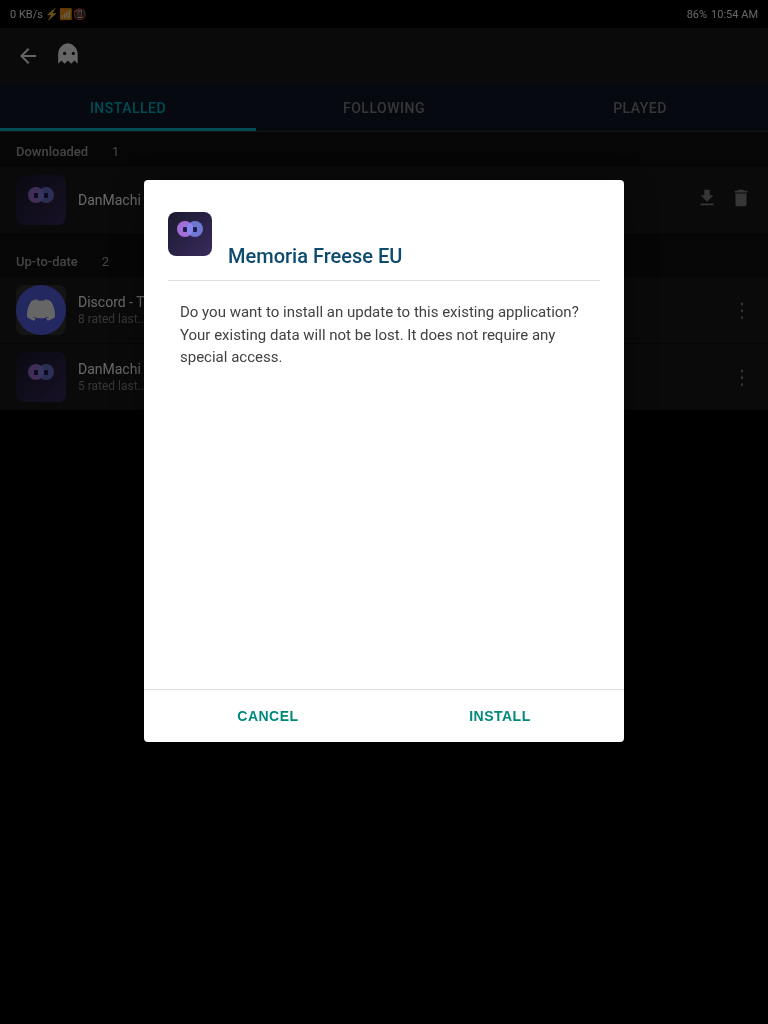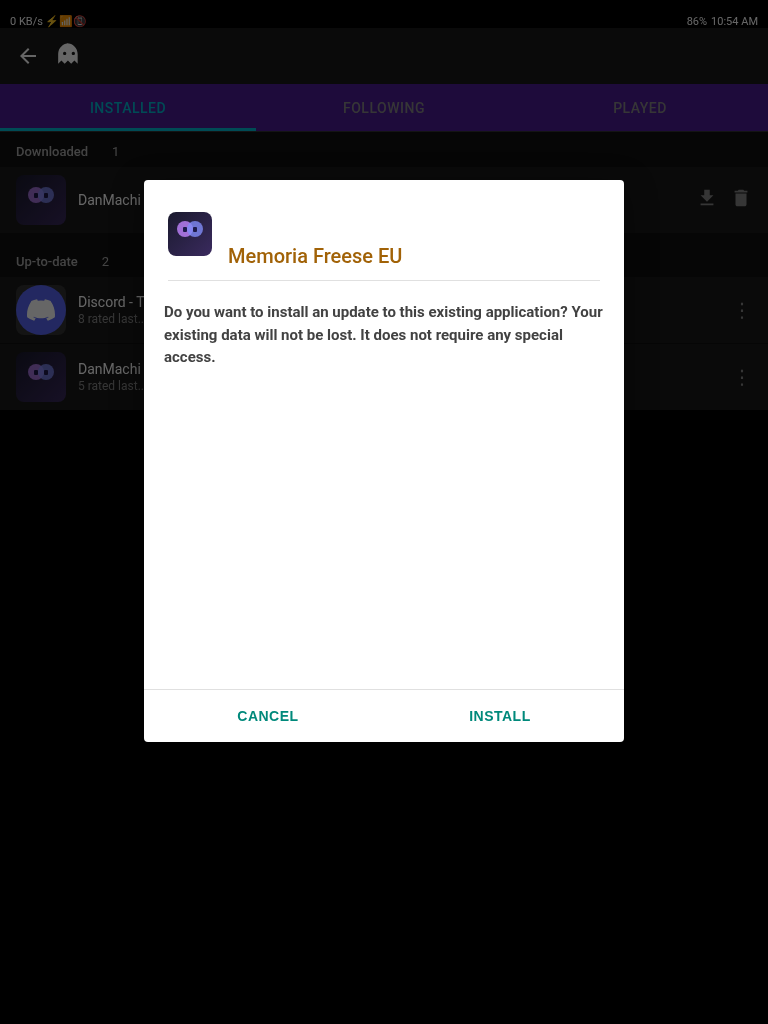--- a/index.html
+++ b/index.html
@@ -12,21 +12,21 @@
       overflow: hidden;
       position: relative;
     }
 
     
     .status-bar {
       width: 100%;
       height: 28px;
       background: #000;
       display: flex;
-      align-items: flex-end;
+      align-items: center;
       justify-content: space-between;
       padding: 0 10px;
     }
 
     .status-bar-left {
       display: flex;
       align-items: center;
       gap: 4px;
     }
 
@@ -71,21 +71,21 @@
 
     .ghost-icon {
       color: #fff;
       font-size: 22px;
     }
 
     
     .tabs {
       width: 100%;
       height: 48px;
-      background: #4c1d95;
+      background: #0f172a;
       display: flex;
       align-items: stretch;
       border-bottom: 1px solid #333;
     }
 
     .tab {
       flex: 1;
       display: flex;
       align-items: center;
       justify-content: center;
@@ -271,33 +271,32 @@
       display: flex;
       align-items: center;
       justify-content: center;
       flex-shrink: 0;
       font-size: 18px;
     }
 
     .dialog-title {
       font-size: 20px;
       font-weight: 500;
-      color: #a16207;
+      color: #0c4a6e;
       margin-top: 44px;
     }
 
     .dialog-divider {
       height: 1px;
       background: #e0e0e0;
       margin: 0 24px;
     }
 
     .dialog-body {
-      padding: 20px 20px;
-      font-weight: bold;
+      padding: 20px 36px;
     }
 
     .dialog-message {
       font-size: 15px;
       color: #424242;
       line-height: 1.5;
     }
 
     .dialog-spacer {
       height: 300px;

